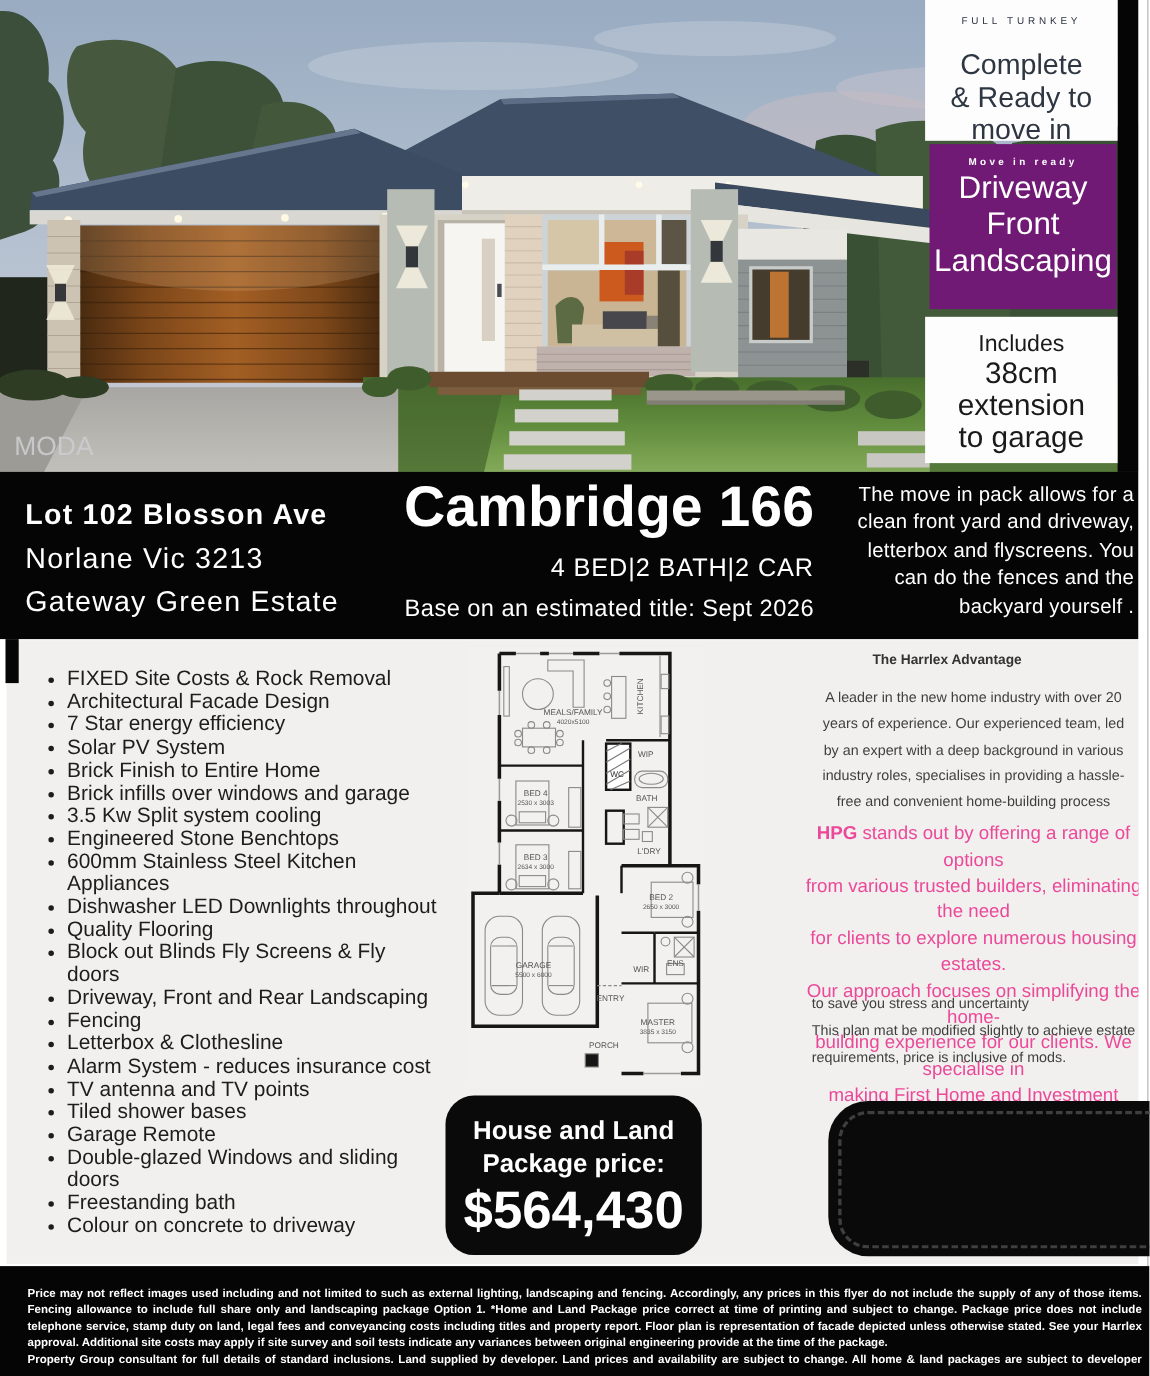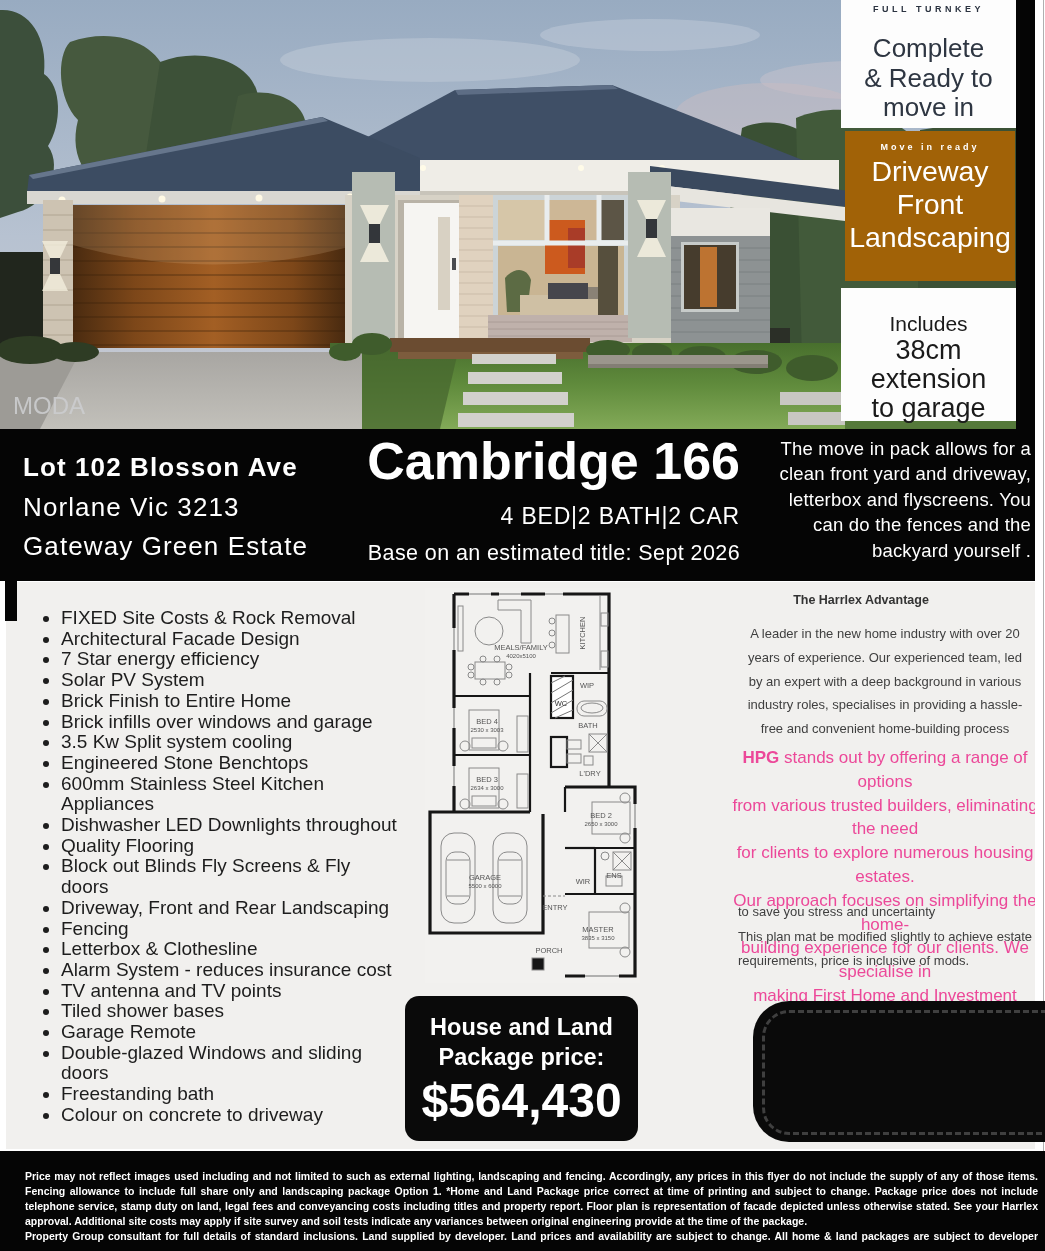--- a/index.html
+++ b/index.html
@@ -231,31 +231,31 @@
     <rect x="780" y="392" width="65" height="13"></rect>
     <rect x="788" y="412" width="57" height="13"></rect>
   </g>
 
   <text x="13" y="414" font-size="24" fill="#cccdcf" opacity="0.9">MODA</text>
 </svg>
 
 <div class="abs" style="left:1016px;top:0;width:19px;height:429px;background:#050505"></div>
 
 <div class="abs" style="left:841px;top:0;width:175px;height:128px;background:#fdfdfd;text-align:center;color:#222">
-  <div style="font-size:9px;font-weight:bold;letter-spacing:3.5px;margin-top:4px;color:#2b3340">FULL TURNKEY</div>
+  <div style="font-size:9px;font-weight:normal;letter-spacing:3.5px;margin-top:14px;color:#2b3340">FULL TURNKEY</div>
   <div style="font-size:26px;line-height:29.5px;margin-top:20px;color:#2e3642">Complete<br>&amp; Ready to<br>move in</div>
 </div>
 
-<div class="abs" style="left:845px;top:131px;width:170px;height:150px;background:#a16207;text-align:center;color:#fff">
+<div class="abs" style="left:845px;top:131px;width:170px;height:150px;background:#701a75;text-align:center;color:#fff">
   <div style="font-size:9px;font-weight:bold;letter-spacing:3px;margin-top:11px">Move in ready</div>
   <div style="font-size:28.5px;line-height:33px;margin-top:3px">Driveway<br>Front<br>Landscaping</div>
 </div>
 
 <div class="abs" style="left:841px;top:288px;width:175px;height:133px;background:#fdfdfd;text-align:center;color:#1a1a1a">
-  <div style="font-size:21px;margin-top:24px">Includes</div>
+  <div style="font-size:21px;margin-top:13px">Includes</div>
   <div style="font-size:27px;line-height:29px">38cm<br>extension<br>to garage</div>
 </div>
 
 <div class="abs" style="left:0;top:429px;width:1035px;height:152px;background:#050505;color:#fff">
 
   <div class="abs" style="left:23px;top:19px;font-size:26px;line-height:39.5px;letter-spacing:1.1px">
     <div style="font-weight:bold">Lot 102 Blosson Ave</div>
     <div>Norlane Vic 3213</div>
     <div>Gateway Green Estate</div>
   </div>
@@ -477,21 +477,21 @@
 </div>
 
 <div class="abs" style="left:730px;top:746px;width:310px;text-align:center;font-size:17px;line-height:23.8px;color:#ec4899">
 <b>HPG</b> stands out by offering a range of options<br>from various trusted builders, eliminating the need<br>for clients to explore numerous housing estates.<br>Our approach focuses on simplifying the home-<br>building experience for our clients. We specialise in<br>making First Home and Investment builds simple-
 </div>
 
 <div class="abs" style="left:738px;top:900px;width:310px;text-align:left;font-size:13px;line-height:24.6px;color:#3f3f3f">
 to save you stress and uncertainty<br>This plan mat be modified slightly to achieve estate<br>requirements, price is inclusive of mods.
 </div>
 
-<div class="abs" style="left:405px;top:996px;width:233px;height:145px;background:#0a0a0a;border-radius:14px;color:#fff;text-align:center">
+<div class="abs" style="left:405px;top:996px;width:233px;height:145px;background:#0a0a0a;border-radius:26px;color:#fff;text-align:center">
   <div style="font-size:23.5px;font-weight:bold;line-height:30px;margin-top:16px">House and Land<br>Package price:</div>
   <div style="font-size:48px;font-weight:bold;margin-top:1px">$564,430</div>
 </div>
 
 <div class="abs" style="left:1035px;top:0;width:10px;height:1151px;background:#fff"></div>
 
 <div class="abs" style="left:1043px;top:0;width:1px;height:1151px;background:#b0b0b0"></div>
 
 <div class="abs" style="left:753px;top:1001px;width:305px;height:141px;background:#0a0a0a;border-radius:36px 0 0 36px">
   <div class="abs" style="left:9px;top:9px;width:296px;height:119px;border:3.5px dashed #3f3f3f;border-radius:27px 0 0 27px;border-right:none"></div>

